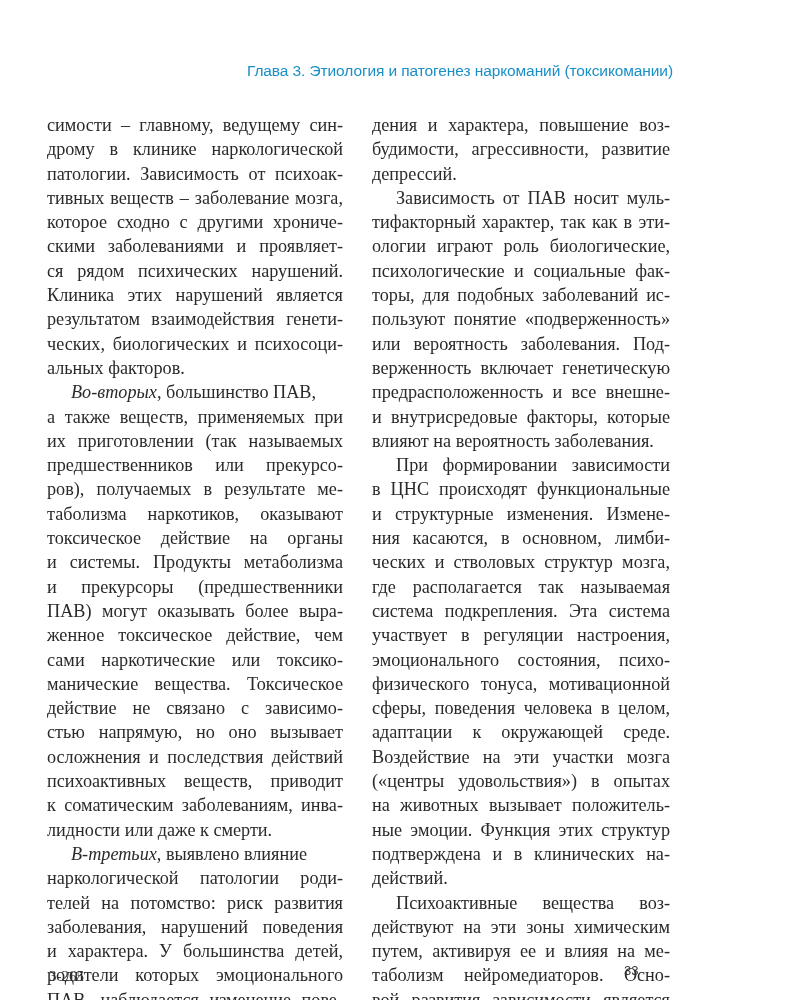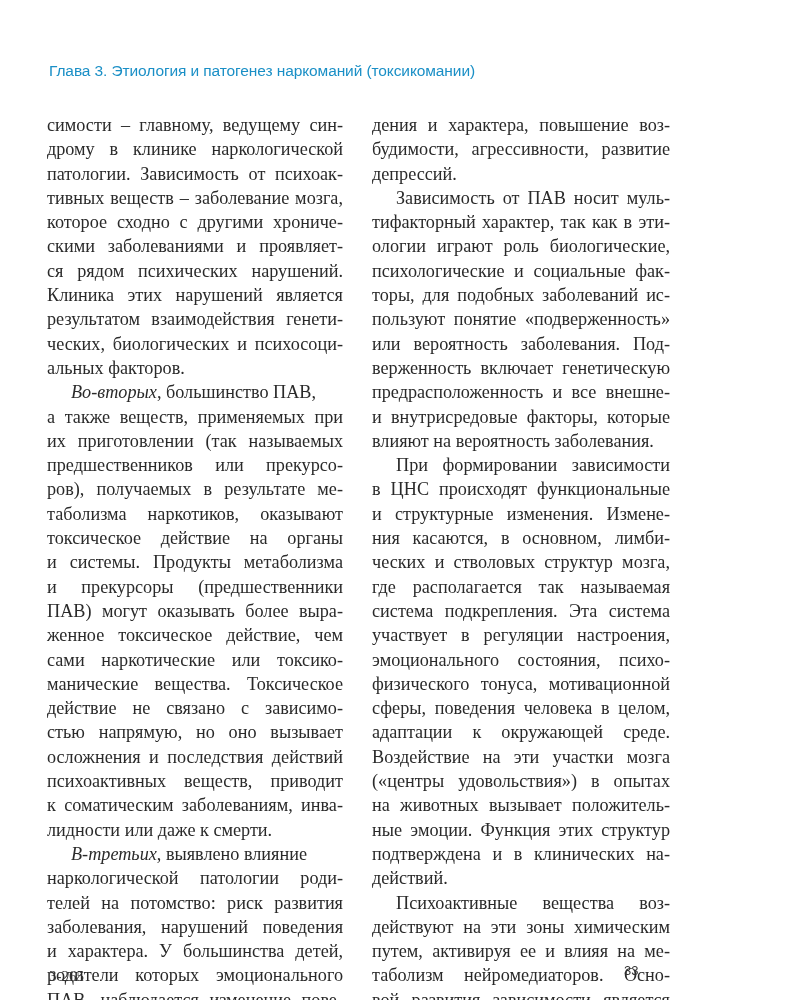--- a/index.html
+++ b/index.html
@@ -1,24 +1,23 @@
 <!DOCTYPE html>
 <html><head>
 <meta charset="utf-8">
 <style>
   html, body { margin: 0; padding: 0; }
   body {
     width: 786px; height: 1000px; background: #ffffff; position: relative; overflow: hidden;
     font-family: "Liberation Serif", "DejaVu Serif", serif; color: #2a2a2a;
   }
   .running-head {
-    position: absolute; top: 62px; left: 12px; width: 672px; 
+    position: absolute; top: 62px; left: 1px; width: 672px; text-align: right;
     font-family: "Liberation Sans", "DejaVu Sans", sans-serif; font-size: 15.5px; color: #1a8fc6;
     letter-spacing: -0.1px;
-    padding-left: 37px;
   }
   .col {
     position: absolute; top: 113px; width: 296px;
     font-size: 18.2px; line-height: 24.3px;
   }
   .col.left { left: 47px; }
   .col.right { left: 372px; width: 298px; }
   .line {
     display: block; height: 24.3px; white-space: nowrap;
     text-align: justify; text-align-last: justify;

